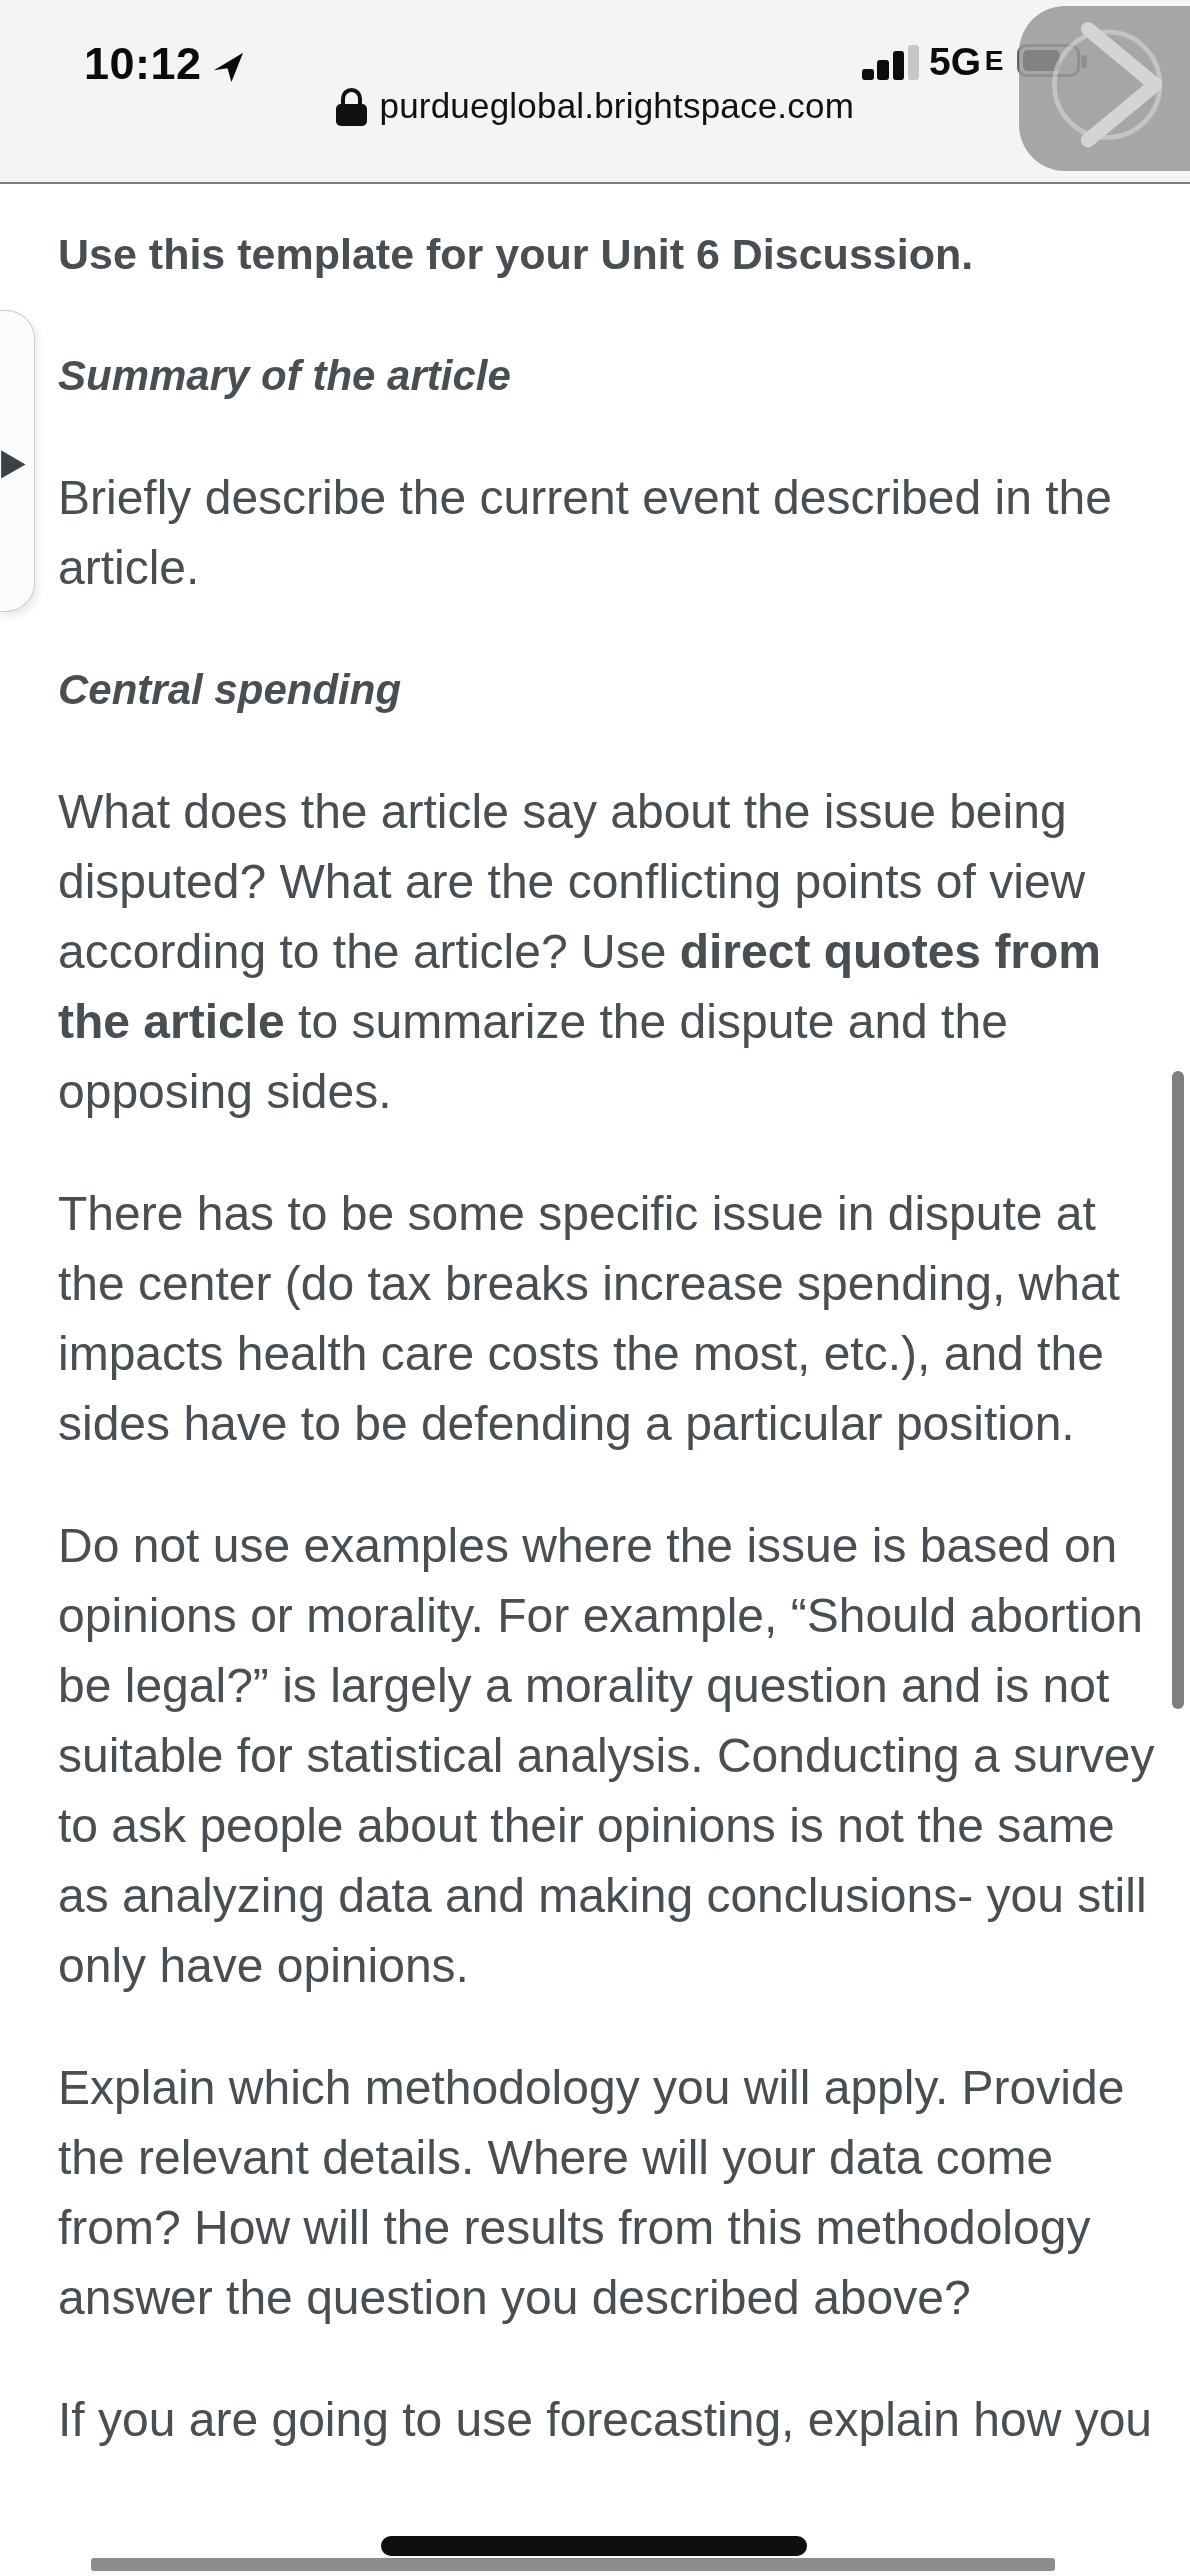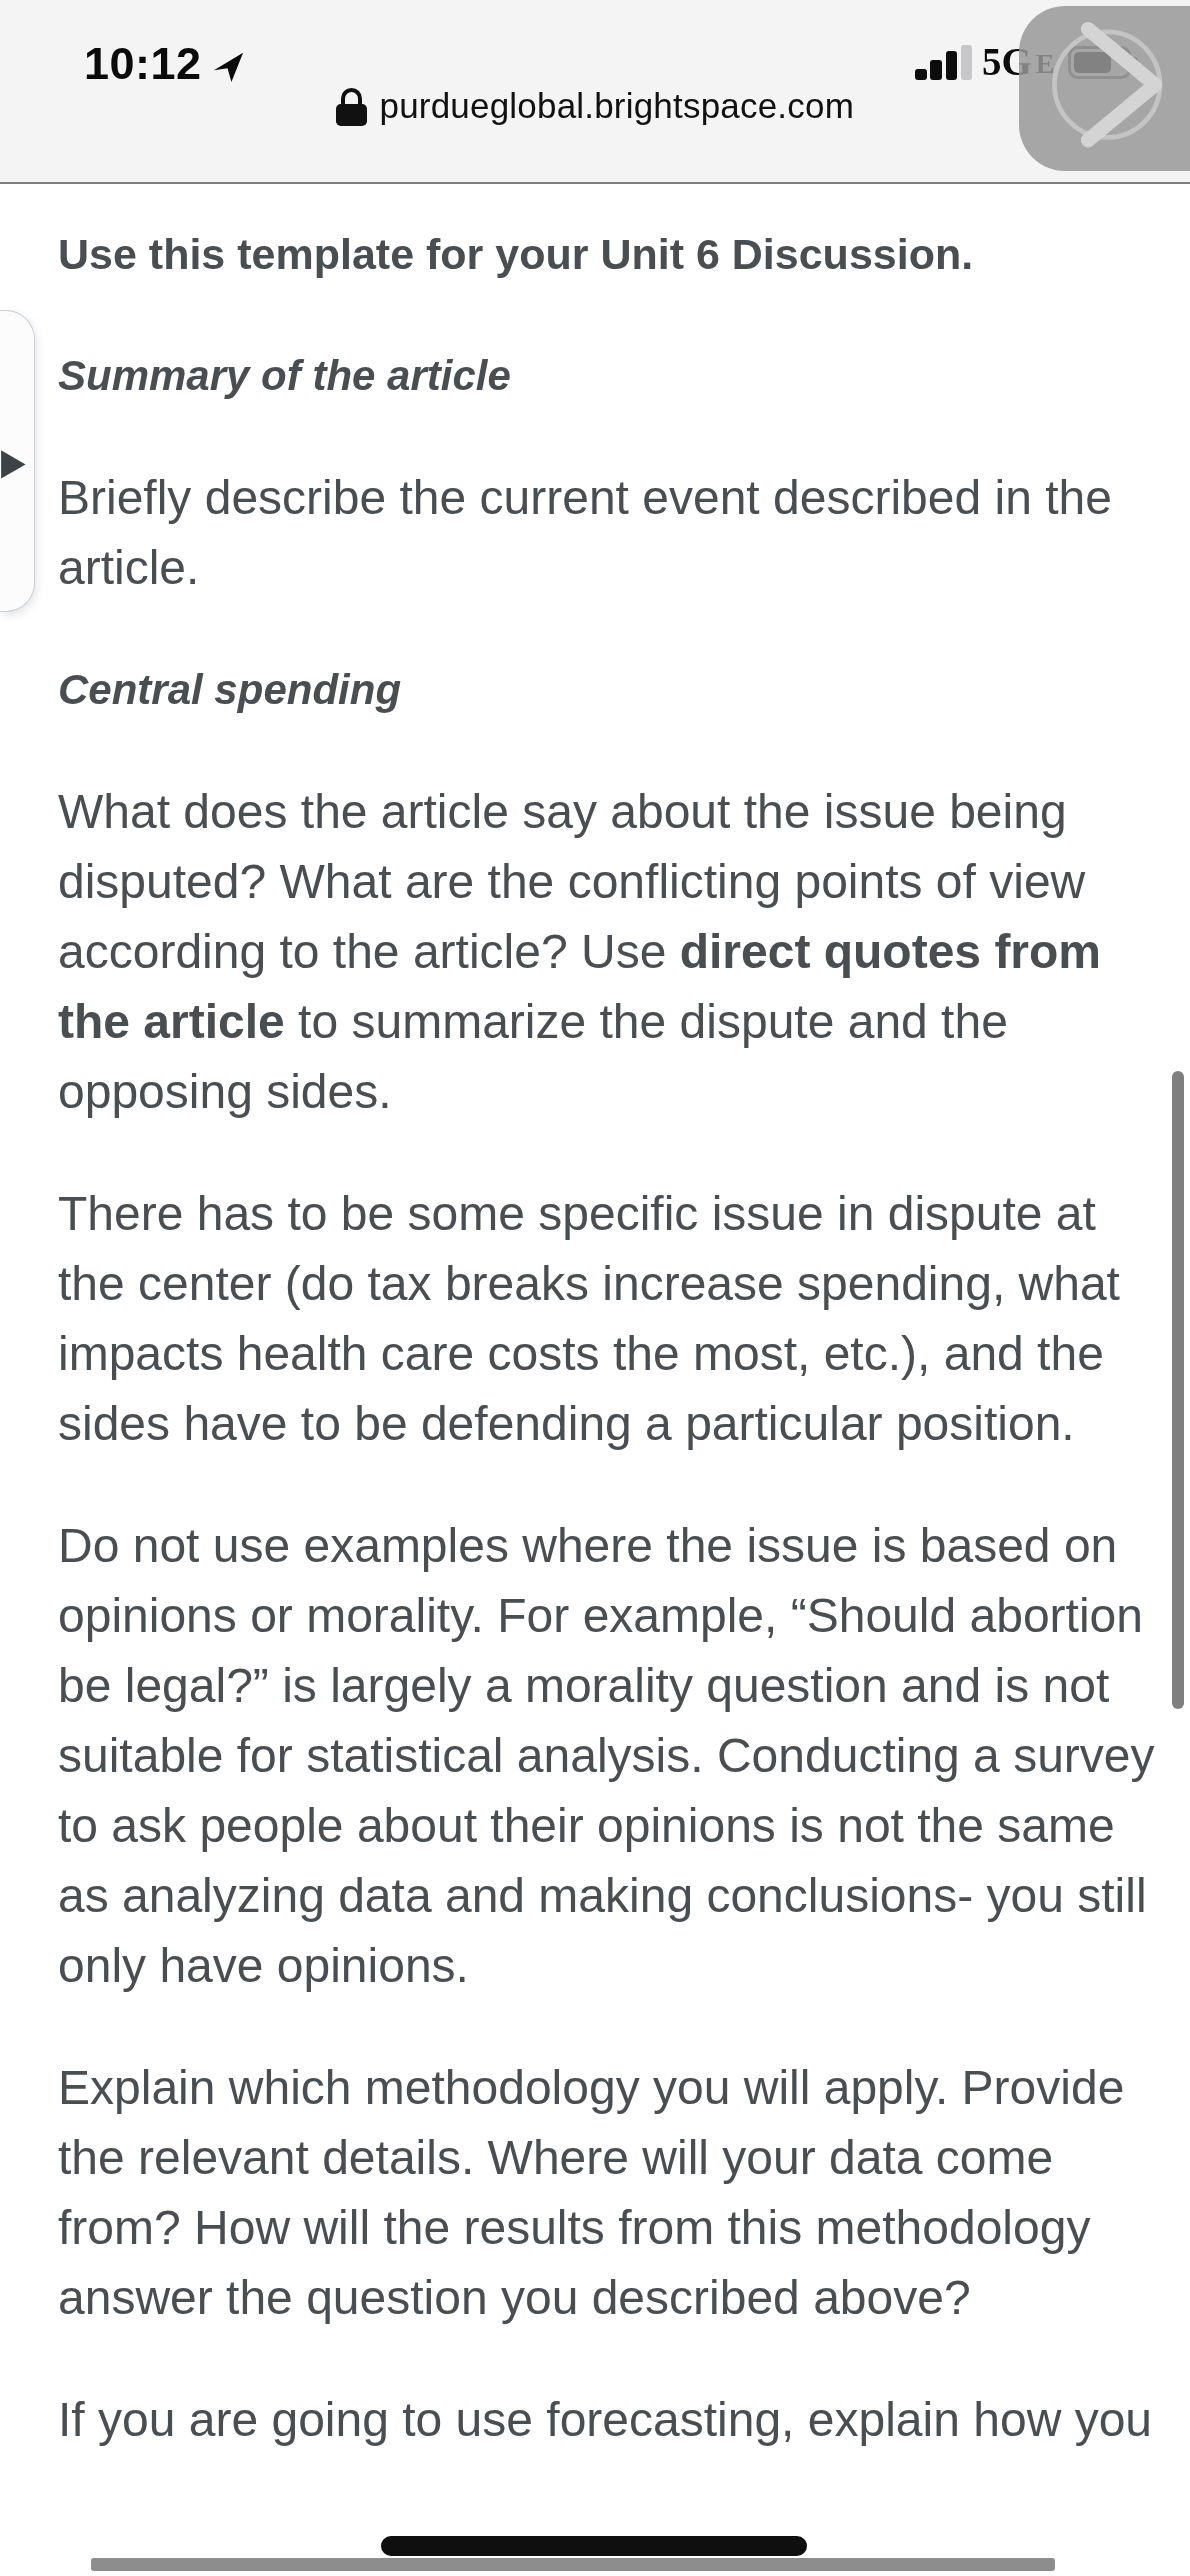--- a/index.html
+++ b/index.html
@@ -15,21 +15,21 @@
   html,body{background:#e9e9e9;}
   body{font-family:"Liberation Sans",sans-serif;}
   .screen{position:relative;width:1190px;height:2576px;background:#f0abfc;overflow:hidden;margin:0 auto;}
 
   
   .chrome{position:absolute;top:0;left:0;right:0;height:184px;
     background:var(--chrome-background);border-bottom:2.9px solid var(--separator);z-index:4;}
   .time-wrap{position:absolute;left:84px;top:38px;display:flex;align-items:center;gap:9.6px;z-index:7;}
   .time{font-size:45px;font-weight:600;color:#0b0b0b;letter-spacing:0.5px;}
   .loc-arrow{width:35px;height:35px;transform:translateY(2.9px);}
-  .sb-right{position:absolute;left:915px;top:44px;display:flex;align-items:flex-end;z-index:7;font-family:Liberation Serif, serif;}
+  .sb-right{position:absolute;left:862px;top:44px;display:flex;align-items:flex-start;z-index:7;}
   .sig{display:flex;align-items:flex-end;gap:3.8px;height:36px;}
   .sig i{display:block;width:11.5px;border-radius:2.9px;background:#0c0c0c;}
   .sig i.b1{height:11.5px;} .sig i.b2{height:20px;} .sig i.b3{height:29px;}
   .sig i.b4{height:35px;background:#c7c7c9;}
   .net{font-size:39px;font-weight:600;color:#0c0c0c;margin-left:9.6px;line-height:36px;}
   .netsub{font-size:28px;font-weight:600;color:#0c0c0c;margin-left:3.8px;line-height:33px;}
   .battery{position:relative;margin-left:13.4px;width:63px;height:33px;border:3.8px solid #636363;
     border-radius:9.6px;margin-bottom:1px;background:transparent;}
   .battery .fill{position:absolute;left:2.9px;top:2.9px;bottom:2.9px;width:65%;background:#0a0a0a;border-radius:4.8px;}
   .battery .nub{position:absolute;right:-10.5px;top:7.7px;width:6.7px;height:13.4px;background:#636363;border-radius:0 3.8px 3.8px 0;}

